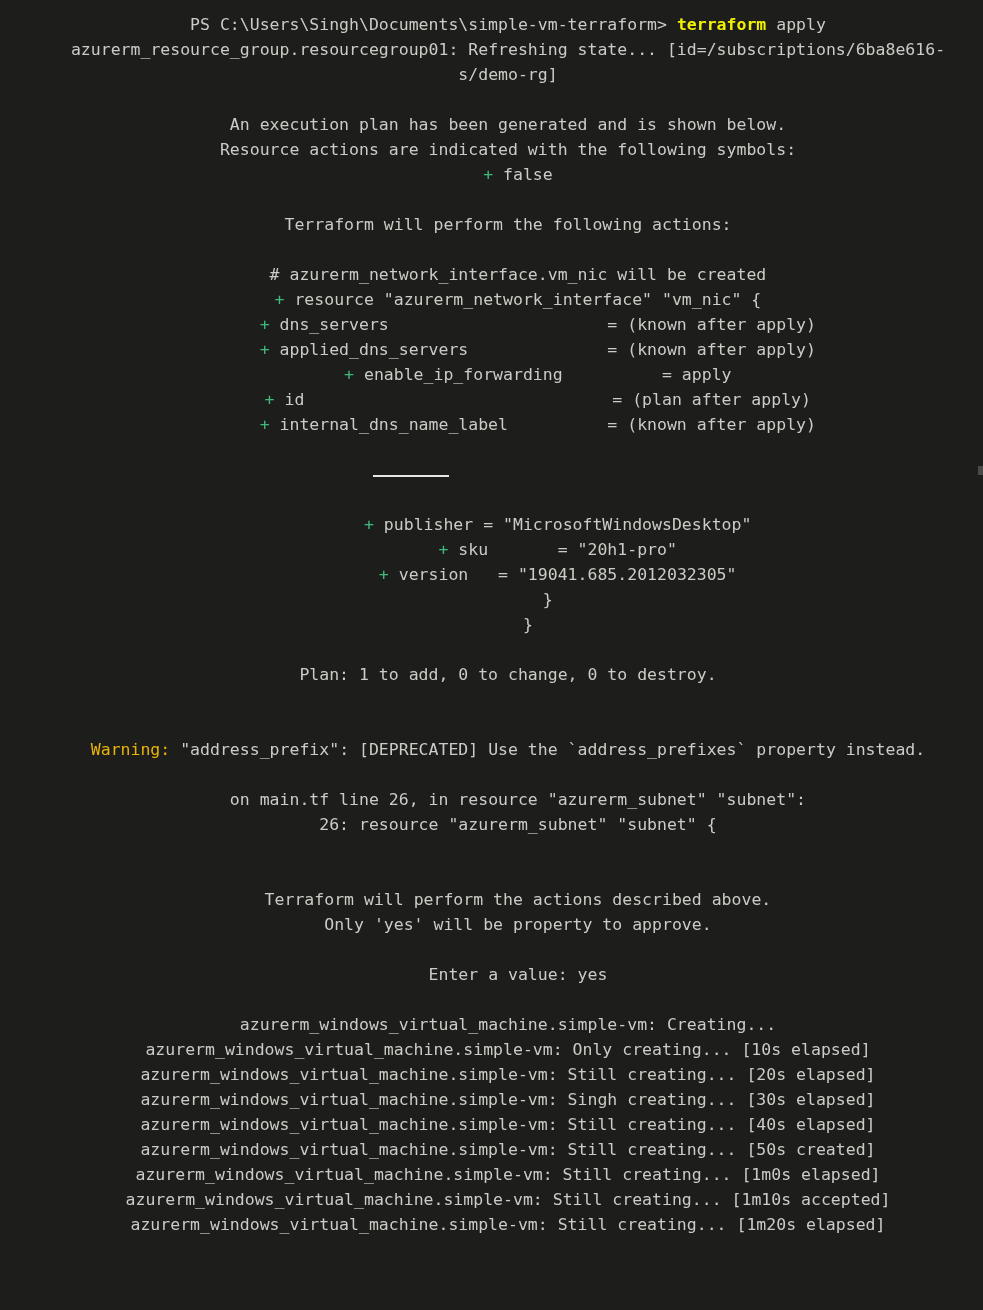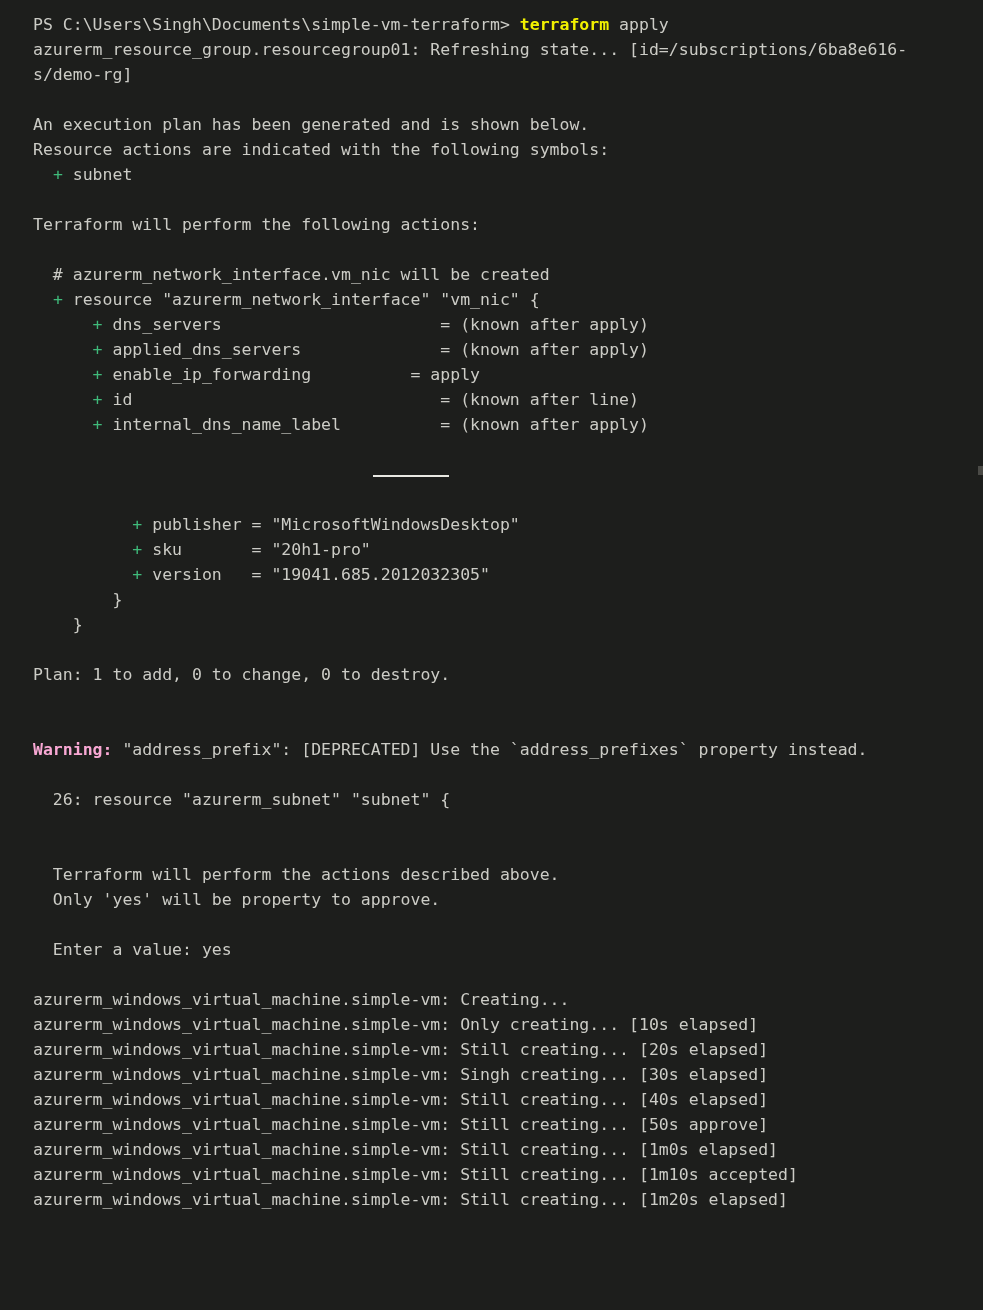--- a/index.html
+++ b/index.html
@@ -13,31 +13,32 @@
     width: 983px;
     height: 1310px;
     background: #1d1e1c;
     overflow: hidden;
     font-family: "DejaVu Sans Mono", "Liberation Mono", monospace;
     font-size: 16.5px;
     line-height: 25px;
     color: #ccccc6;
     box-sizing: border-box;
     padding: 12px 0 0 33px;
+    text-align: center;
     -webkit-font-smoothing: antialiased;
   }
   .line {
     white-space: pre;
     height: 25px;
     line-height: 25px;
   }
   .tok-yellow      { color: #f2f200; font-weight: bold; }
   .tok-green       { color: #3fba7a; }
   .tok-plain       { color: #ccccc6; }
-  .tok-warn        { color: #f9a8d4; font-weight: bold; }
+  .tok-warn        { color: #eab308; font-weight: normal; }
   .caret-underline {
     position: absolute;
     left: 373px;
     top: 475px;
     width: 76px;
     height: 2px;
     background: #e8e8e2;
   }
   .edge-mark {
     position: absolute;
@@ -52,58 +53,59 @@
 <body>
 
 <div id="terminal">
   <div id="terminal-output">
       <div class="line"><span class="tok-plain">PS C:\Users\Singh\Documents\simple-vm-terraform&gt; </span><span class="tok-yellow">terraform</span><span class="tok-plain"> apply</span></div>
       <div class="line"><span class="tok-plain">azurerm_resource_group.resourcegroup01: Refreshing state... [id=/subscriptions/6ba8e616-</span></div>
       <div class="line"><span class="tok-plain">s/demo-rg]</span></div>
       <div class="line"><span class="tok-plain"></span></div>
       <div class="line"><span class="tok-plain">An execution plan has been generated and is shown below.</span></div>
       <div class="line"><span class="tok-plain">Resource actions are indicated with the following symbols:</span></div>
-      <div class="line"><span class="tok-plain">  </span><span class="tok-green">+</span><span class="tok-plain"> subnet</span></div>
+      <div class="line"><span class="tok-plain">  </span><span class="tok-green">+</span><span class="tok-plain"> false</span></div>
       <div class="line"><span class="tok-plain"></span></div>
       <div class="line"><span class="tok-plain">Terraform will perform the following actions:</span></div>
       <div class="line"><span class="tok-plain"></span></div>
       <div class="line"><span class="tok-plain">  # azurerm_network_interface.vm_nic will be created</span></div>
       <div class="line"><span class="tok-plain">  </span><span class="tok-green">+</span><span class="tok-plain"> resource "azurerm_network_interface" "vm_nic" {</span></div>
       <div class="line"><span class="tok-plain">      </span><span class="tok-green">+</span><span class="tok-plain"> dns_servers                      = (known after apply)</span></div>
       <div class="line"><span class="tok-plain">      </span><span class="tok-green">+</span><span class="tok-plain"> applied_dns_servers              = (known after apply)</span></div>
       <div class="line"><span class="tok-plain">      </span><span class="tok-green">+</span><span class="tok-plain"> enable_ip_forwarding          = apply</span></div>
-      <div class="line"><span class="tok-plain">      </span><span class="tok-green">+</span><span class="tok-plain"> id                               = (known after line)</span></div>
+      <div class="line"><span class="tok-plain">      </span><span class="tok-green">+</span><span class="tok-plain"> id                               = (plan after apply)</span></div>
       <div class="line"><span class="tok-plain">      </span><span class="tok-green">+</span><span class="tok-plain"> internal_dns_name_label          = (known after apply)</span></div>
       <div class="line"><span class="tok-plain"></span></div>
       <div class="line"><span class="tok-plain"></span></div>
       <div class="line"><span class="tok-plain"></span></div>
       <div class="line"><span class="tok-plain">          </span><span class="tok-green">+</span><span class="tok-plain"> publisher = "MicrosoftWindowsDesktop"</span></div>
       <div class="line"><span class="tok-plain">          </span><span class="tok-green">+</span><span class="tok-plain"> sku       = "20h1-pro"</span></div>
       <div class="line"><span class="tok-plain">          </span><span class="tok-green">+</span><span class="tok-plain"> version   = "19041.685.2012032305"</span></div>
       <div class="line"><span class="tok-plain">        }</span></div>
       <div class="line"><span class="tok-plain">    }</span></div>
       <div class="line"><span class="tok-plain"></span></div>
       <div class="line"><span class="tok-plain">Plan: 1 to add, 0 to change, 0 to destroy.</span></div>
       <div class="line"><span class="tok-plain"></span></div>
       <div class="line"><span class="tok-plain"></span></div>
       <div class="line"><span class="tok-warn">Warning:</span><span class="tok-plain"> "address_prefix": [DEPRECATED] Use the `address_prefixes` property instead.</span></div>
       <div class="line"><span class="tok-plain"></span></div>
+      <div class="line"><span class="tok-plain">  on main.tf line 26, in resource "azurerm_subnet" "subnet":</span></div>
       <div class="line"><span class="tok-plain">  26: resource "azurerm_subnet" "subnet" {</span></div>
       <div class="line"><span class="tok-plain"></span></div>
       <div class="line"><span class="tok-plain"></span></div>
       <div class="line"><span class="tok-plain">  Terraform will perform the actions described above.</span></div>
       <div class="line"><span class="tok-plain">  Only 'yes' will be property to approve.</span></div>
       <div class="line"><span class="tok-plain"></span></div>
       <div class="line"><span class="tok-plain">  Enter a value: yes</span></div>
       <div class="line"><span class="tok-plain"></span></div>
       <div class="line"><span class="tok-plain">azurerm_windows_virtual_machine.simple-vm: Creating...</span></div>
       <div class="line"><span class="tok-plain">azurerm_windows_virtual_machine.simple-vm: Only creating... [10s elapsed]</span></div>
       <div class="line"><span class="tok-plain">azurerm_windows_virtual_machine.simple-vm: Still creating... [20s elapsed]</span></div>
       <div class="line"><span class="tok-plain">azurerm_windows_virtual_machine.simple-vm: Singh creating... [30s elapsed]</span></div>
       <div class="line"><span class="tok-plain">azurerm_windows_virtual_machine.simple-vm: Still creating... [40s elapsed]</span></div>
-      <div class="line"><span class="tok-plain">azurerm_windows_virtual_machine.simple-vm: Still creating... [50s approve]</span></div>
+      <div class="line"><span class="tok-plain">azurerm_windows_virtual_machine.simple-vm: Still creating... [50s created]</span></div>
       <div class="line"><span class="tok-plain">azurerm_windows_virtual_machine.simple-vm: Still creating... [1m0s elapsed]</span></div>
       <div class="line"><span class="tok-plain">azurerm_windows_virtual_machine.simple-vm: Still creating... [1m10s accepted]</span></div>
       <div class="line"><span class="tok-plain">azurerm_windows_virtual_machine.simple-vm: Still creating... [1m20s elapsed]</span></div>
     </div>
   <div class="caret-underline"></div>
   <div class="edge-mark"></div>
 </div>
 
 </body></html>

